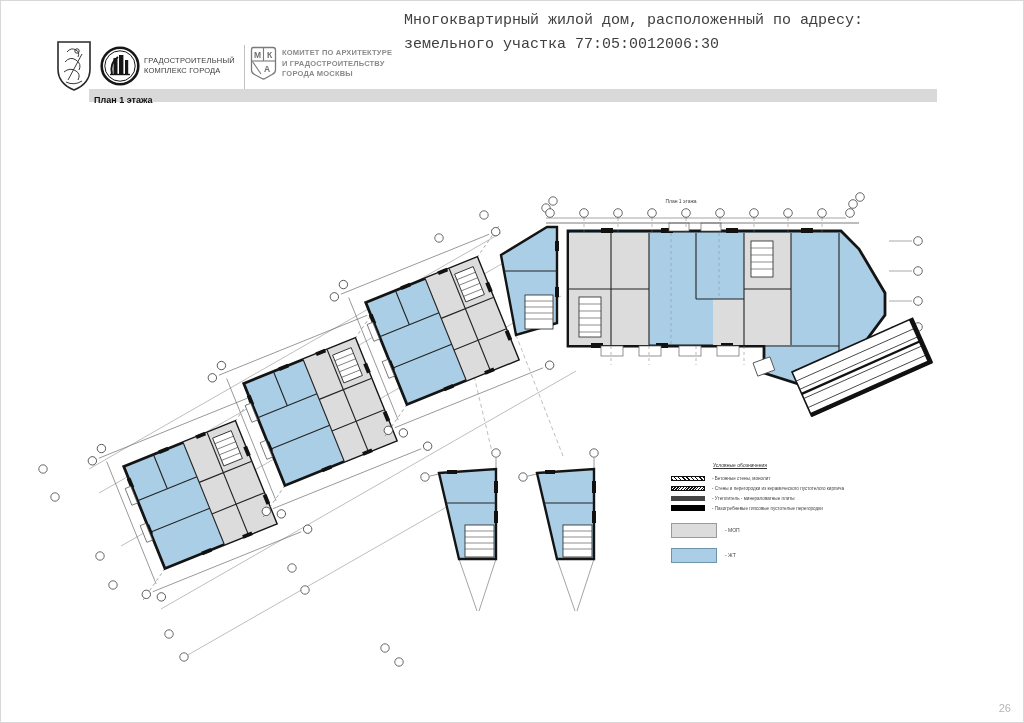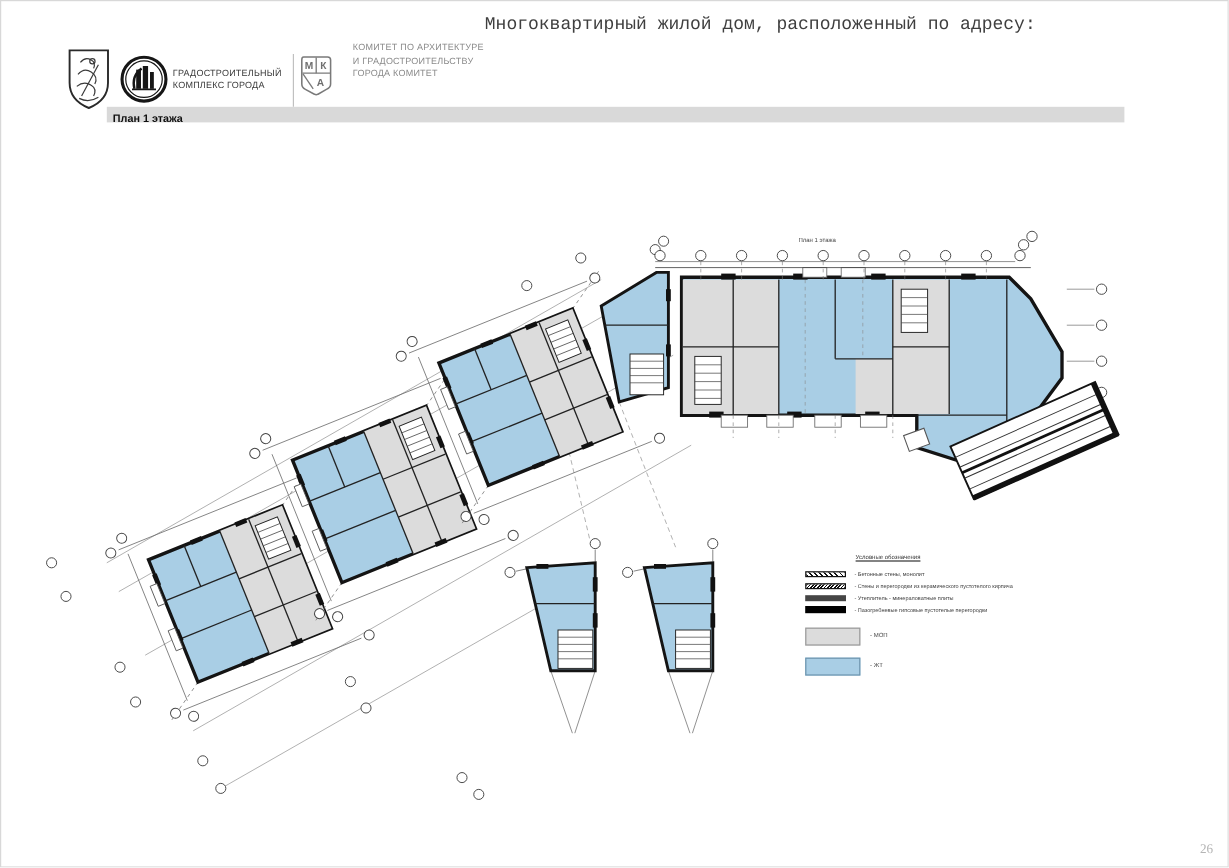--- a/index.html
+++ b/index.html
@@ -8,22 +8,22 @@
     font-family:"Liberation Sans",sans-serif;overflow:hidden;
     border:1px solid #d8d8d8;box-sizing:border-box;
   }
   
   .coat{position:absolute;left:55px;top:39px;}
   .circ-logo{position:absolute;left:99px;top:45px;}
   .grad-text{position:absolute;left:143px;top:55px;font-size:7.5px;font-weight:normal;
     line-height:9.5px;color:#3a3a3a;letter-spacing:.2px;}
   .vdiv{position:absolute;left:243px;top:44px;width:1px;height:44px;background:#c0c0c0;}
   .mka{position:absolute;left:249px;top:45px;}
-  .committee-text{position:absolute;left:281px;top:34px;font-size:7.5px;font-weight:normal;
-    line-height:10.5px;color:#8a8a8a;letter-spacing:.2px;margin-left:12px;}
+  .committee-text{position:absolute;left:281px;top:47px;font-size:7.5px;font-weight:bold;
+    line-height:10.5px;color:#8a8a8a;letter-spacing:.2px;}
   .title{position:absolute;left:403px;top:8px;width:560px;font-size:15px;
     line-height:23.5px;color:#3f3f3f;font-family:Liberation Mono, monospace;}
   .band{position:absolute;left:88px;top:88px;width:848px;height:13px;background:#d9d9d9;}
   .band span{display:inline-block;padding-left:5px;font-size:9px;font-weight:bold;
     color:#101010;line-height:13px;}
   
   .plan{position:absolute;left:0;top:0;}
   .mini-title{position:absolute;left:645px;top:197px;width:70px;text-align:center;
     font-size:5px;color:#444;}
   
@@ -35,21 +35,21 @@
   .bar-h1{background:repeating-linear-gradient(45deg,#111 0,#111 1px,#fff 1px,#fff 3px);border:.5px solid #111;}
   .bar-h2{background:repeating-linear-gradient(135deg,#111 0,#111 1px,#fff 1px,#fff 2px);border:.5px solid #111;}
   .bar-dark{background:#454545;}
   .bar-black{background:#000;height:6px !important;}
   .legend-swatch-row{display:flex;align-items:center;margin-top:9px;height:16px;}
   .swatch{width:46px;height:15px;flex:0 0 46px;box-sizing:border-box;}
   .swatch-gray{background:#dcdcdc;border:1px solid #9a9a9a;}
   .swatch-blue{background:#a9cee5;border:1px solid #6d94ad;}
   .legend-swatch-row .sl{font-size:5px;color:#444;margin-left:8px;white-space:nowrap;}
   
-  .page-number{position:absolute;right:12px;bottom:8px;font-size:11px;color:#b5b5b5;font-family:Liberation Serif, serif;}
+  .page-number{position:absolute;right:12px;bottom:8px;font-size:11px;color:#b5b5b5;}
 </style>
 </head>
 <body>
 
 <div class="page">
 
   <svg class="coat" width="36" height="52" viewBox="0 0 36 52">
     <path d="M2,2 H34 V29 C34,40 28,46 18,50 C8,46 2,40 2,29 Z" fill="none" stroke="#2a2a2a" stroke-width="1.6"></path>
     <g stroke="#3a3a3a" stroke-width="1" fill="none">
       <path d="M11,12 Q15,7 20,10 Q24,12 22,17"></path>
@@ -88,25 +88,26 @@
     <g font-family="Liberation Sans, sans-serif" font-size="8.5" font-weight="bold" fill="#6f6f6f" text-anchor="middle">
       <text x="7.5" y="11.5">М</text>
       <text x="19.5" y="11.5">К</text>
       <text x="17" y="25.5">А</text>
     </g>
   </svg>
 
   <div class="committee-text">
     <div>КОМИТЕТ ПО АРХИТЕКТУРЕ</div>
     <div>И ГРАДОСТРОИТЕЛЬСТВУ</div>
-    <div>ГОРОДА КОМИТЕТ</div>
+    <div>ГОРОДА МОСКВЫ</div>
   </div>
 
   <div class="title">
     <div>Многоквартирный жилой дом, расположенный по адресу:</div>
+    <div>земельного участка 77:05:0012006:30</div>
   </div>
 
   <div class="band">
     <span>План 1 этажа</span>
   </div>
 
   <svg class="plan" width="1024" height="723" viewBox="0 0 1024 723">
     <defs>
 
       <g id="apt-block">

